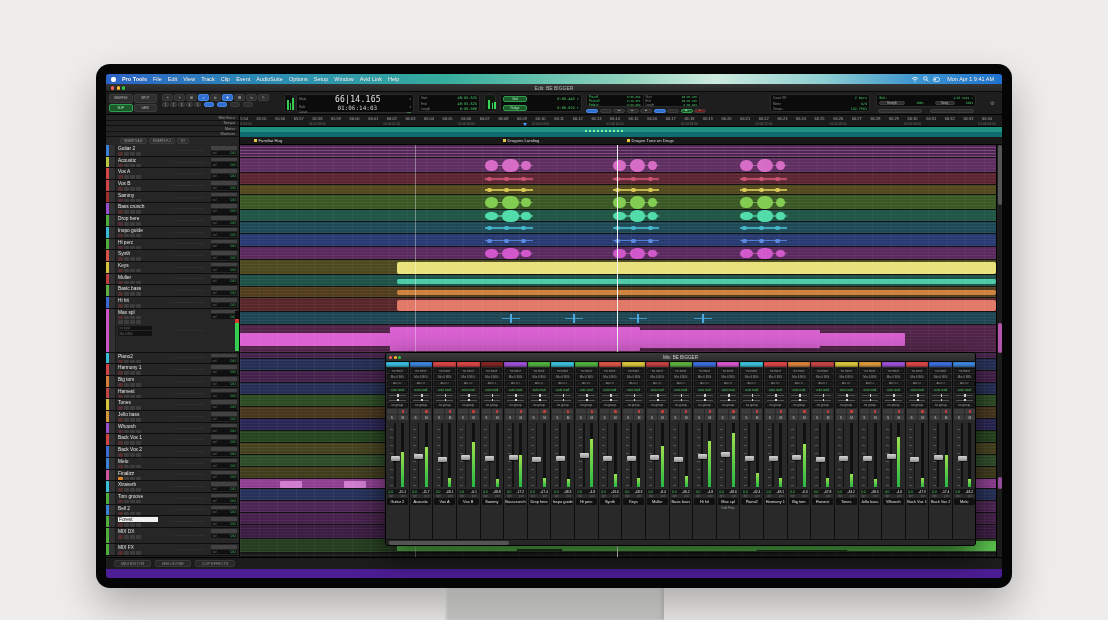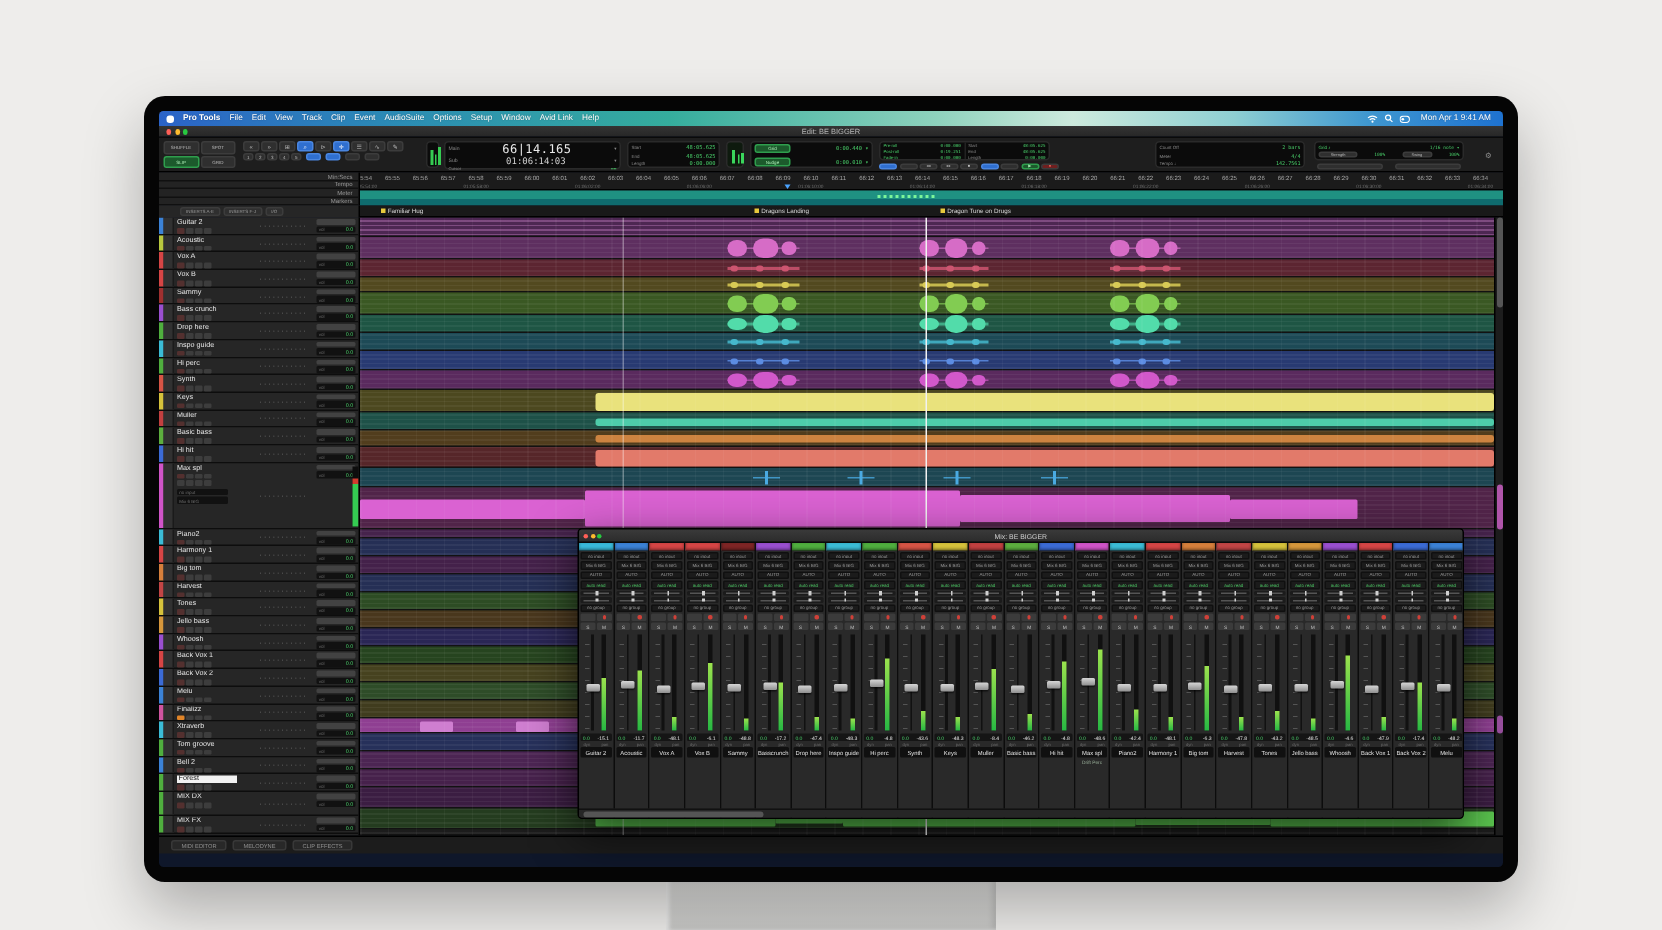--- a/index.html
+++ b/index.html
@@ -6,21 +6,21 @@
   body{width:1108px;height:620px;background:#eeedeb;position:relative;overflow:hidden;
        font-family:"Liberation Sans", sans-serif;-webkit-font-smoothing:antialiased;}
   *{box-sizing:border-box;}
   .abs{position:absolute;}
 
   
   #stand{left:444px;top:586px;width:220px;height:34px;background:linear-gradient(180deg,#e2e2e0,#c9c9c7);
          box-shadow:inset 2px 0 3px rgba(255,255,255,.7), inset -2px 0 4px rgba(0,0,0,.12);}
   #bezel{left:96px;top:64px;width:916px;height:524px;background:#050505;border-radius:14px;
          box-shadow:0 18px 40px rgba(0,0,0,.28);}
-  #screen{left:10px;top:10px;width:896px;height:504px;background:#0f172a;border-radius:3px;overflow:hidden;}
+  #screen{left:10px;top:10px;width:896px;height:504px;background:#4c1d95;border-radius:3px;overflow:hidden;}
 
   
   #menubar{left:0;top:0;width:896px;height:10px;
     background:linear-gradient(90deg,#2b63c8 0%,#2b8cb4 18%,#35ad9d 38%,#8fd2bd 58%,#cdeadd 68%,#8ecfd2 80%,#3f97cf 90%,#1e72d0 100%);
     display:flex;align-items:center;color:#fff;font-size:5.5px;}
   #menubar .mi{margin:0 3px;white-space:nowrap;text-shadow:0 0 1px rgba(0,0,0,.35);}
   #menubar .app{font-weight:bold;}
   #apple{width:5px;height:5px;background:#fff;border-radius:2px 2px 2.2px 2.2px;margin:0 3px 0 5px;}
   #mb-right{margin-left:auto;display:flex;align-items:center;gap:4px;padding-right:5px;}
   #mb-right svg{display:block;}

